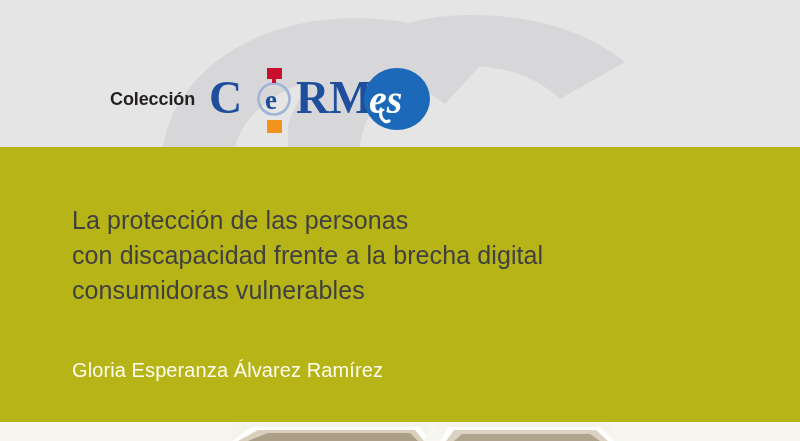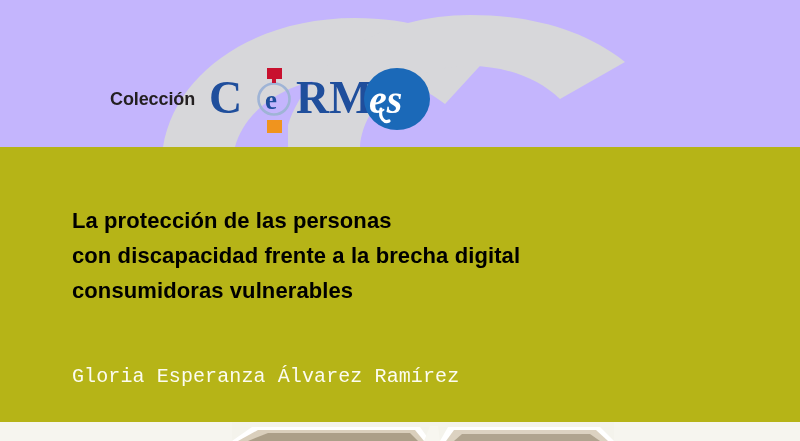--- a/index.html
+++ b/index.html
@@ -22,21 +22,21 @@
     overflow: hidden;
   }
 
   
   .header-band {
     position: absolute;
     left: 0;
     top: 0;
     width: 800px;
     height: 147px;
-    background: #c4b5fd;
+    background: #e5e5e5;
     overflow: hidden;
   }
   .cc-watermark {
     position: absolute;
     left: 0;
     top: 0;
     width: 800px;
     height: 147px;
   }
 
@@ -79,32 +79,32 @@
     background: #b6b417;
   }
   .title-block {
     position: absolute;
     left: 72px;
     top: 56px;
     width: 640px;
   }
   .title-line {
     font-family: "Liberation Sans", sans-serif;
-    font-size: 22px;
+    font-size: 25px;
     line-height: 35px;
-    font-weight: 700;
-    color: #000000;
+    font-weight: 400;
+    color: #404040;
     white-space: nowrap;
     letter-spacing: 0.1px;
   }
   .author {
     position: absolute;
     left: 72px;
-    top: 218px;
-    font-family: Liberation Mono, monospace;
+    top: 212px;
+    font-family: Liberation Sans, sans-serif;
     font-size: 20px;
     font-weight: 400;
     color: #fcfcf0;
     white-space: nowrap;
     letter-spacing: 0.1px;
   }
 
   
   .photo-strip {
     position: absolute;

